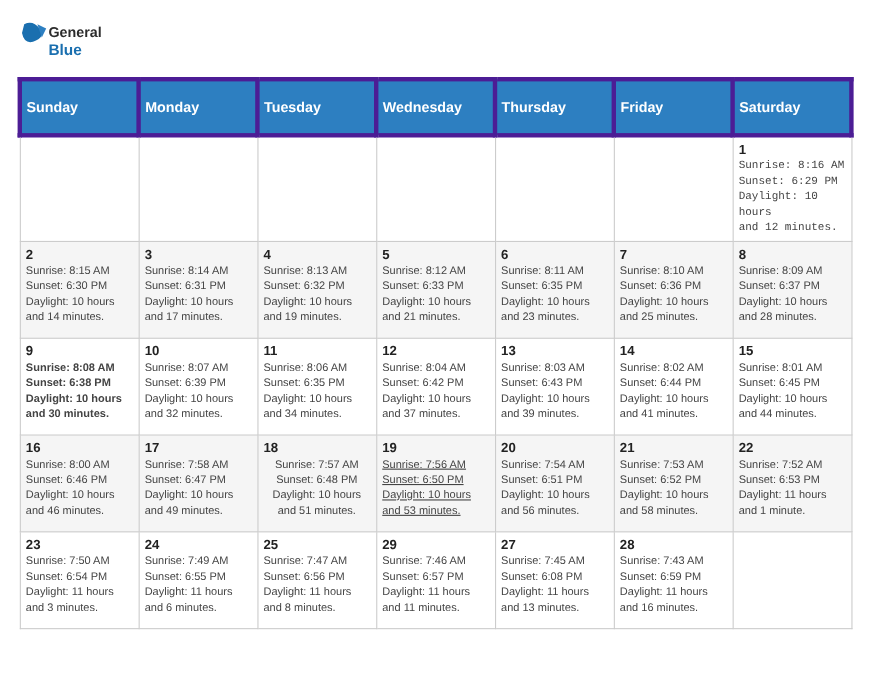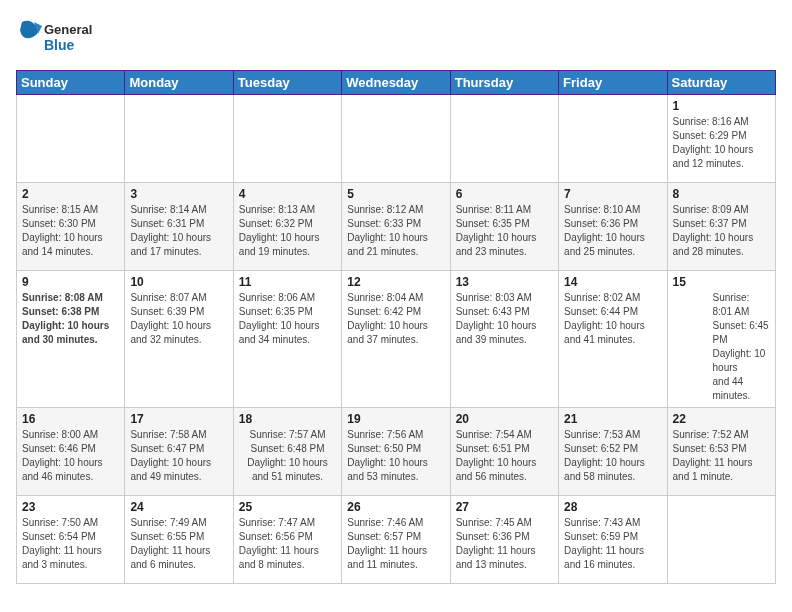--- a/index.html
+++ b/index.html
@@ -34,23 +34,23 @@
     table {
       width: 100%;
       border-collapse: collapse;
       table-layout: fixed;
     }
     thead th {
       background: #2d7fc1;
       color: #fff;
       font-size: 13px;
       font-weight: bold;
-      padding: 4px 4px;
+      padding: 16px 4px;
       text-align: left;
-      border: 1px solid #4c1d95;
+      border: 4px solid #4c1d95;
     }
     tbody td {
       border: 1px solid #ccc;
       vertical-align: top;
       padding: 4px 5px;
       height: 88px;
       font-size: 10.5px;
       color: #333;
       background: #fff;
     }
@@ -104,21 +104,21 @@
   <tbody>
   <tr>
         <td class="empty-cell"></td>
         <td class="empty-cell"></td>
         <td class="empty-cell"></td>
         <td class="empty-cell"></td>
         <td class="empty-cell"></td>
         <td class="empty-cell"></td>
         <td>
           <div class="day-num">1</div>
-          <div class="day-info" style="white-space: pre-line;">Sunrise: 8:16 AM
+          <div class="day-info" style="white-space: pre-line; font-family: Liberation Mono, monospace;">Sunrise: 8:16 AM
 Sunset: 6:29 PM
 Daylight: 10 hours
 and 12 minutes.</div>
         </td>
       </tr>
       <tr>
         <td>
           <div class="day-num">2</div>
           <div class="day-info" style="white-space: pre-line;">Sunrise: 8:15 AM
 Sunset: 6:30 PM
@@ -206,21 +206,21 @@
         </td>
         <td>
           <div class="day-num">14</div>
           <div class="day-info" style="white-space: pre-line;">Sunrise: 8:02 AM
 Sunset: 6:44 PM
 Daylight: 10 hours
 and 41 minutes.</div>
         </td>
         <td>
           <div class="day-num">15</div>
-          <div class="day-info" style="white-space: pre-line; margin-left: 40px;">Sunrise: 8:01 AM
+          <div class="day-info" style="white-space: pre-line;">Sunrise: 8:01 AM
 Sunset: 6:45 PM
 Daylight: 10 hours
 and 44 minutes.</div>
         </td>
       </tr>
       <tr>
         <td>
           <div class="day-num">16</div>
           <div class="day-info" style="white-space: pre-line;">Sunrise: 8:00 AM
 Sunset: 6:46 PM
@@ -236,21 +236,21 @@
         </td>
         <td>
           <div class="day-num">18</div>
           <div class="day-info" style="white-space: pre-line; text-align: center;">Sunrise: 7:57 AM
 Sunset: 6:48 PM
 Daylight: 10 hours
 and 51 minutes.</div>
         </td>
         <td>
           <div class="day-num">19</div>
-          <div class="day-info" style="white-space: pre-line;">Sunrise: 7:56 AM
+          <div class="day-info" style="white-space: pre-line; text-decoration: underline;">Sunrise: 7:56 AM
 Sunset: 6:50 PM
 Daylight: 10 hours
 and 53 minutes.</div>
         </td>
         <td>
           <div class="day-num">20</div>
           <div class="day-info" style="white-space: pre-line;">Sunrise: 7:54 AM
 Sunset: 6:51 PM
 Daylight: 10 hours
 and 56 minutes.</div>
@@ -286,30 +286,30 @@
 and 6 minutes.</div>
         </td>
         <td>
           <div class="day-num">25</div>
           <div class="day-info" style="white-space: pre-line;">Sunrise: 7:47 AM
 Sunset: 6:56 PM
 Daylight: 11 hours
 and 8 minutes.</div>
         </td>
         <td>
-          <div class="day-num">26</div>
+          <div class="day-num">29</div>
           <div class="day-info" style="white-space: pre-line;">Sunrise: 7:46 AM
 Sunset: 6:57 PM
 Daylight: 11 hours
 and 11 minutes.</div>
         </td>
         <td>
           <div class="day-num">27</div>
           <div class="day-info" style="white-space: pre-line;">Sunrise: 7:45 AM
-Sunset: 6:36 PM
+Sunset: 6:08 PM
 Daylight: 11 hours
 and 13 minutes.</div>
         </td>
         <td>
           <div class="day-num">28</div>
           <div class="day-info" style="white-space: pre-line;">Sunrise: 7:43 AM
 Sunset: 6:59 PM
 Daylight: 11 hours
 and 16 minutes.</div>
         </td>

